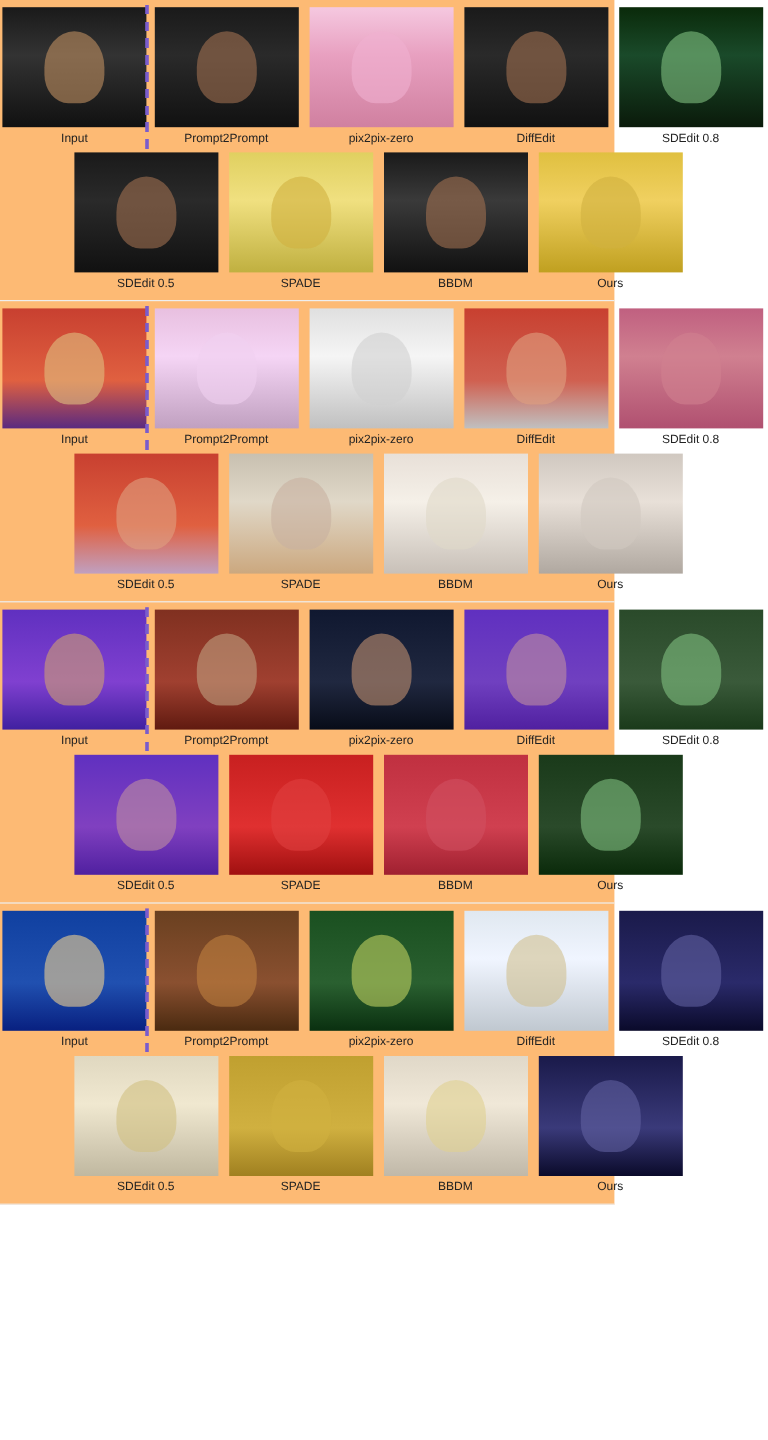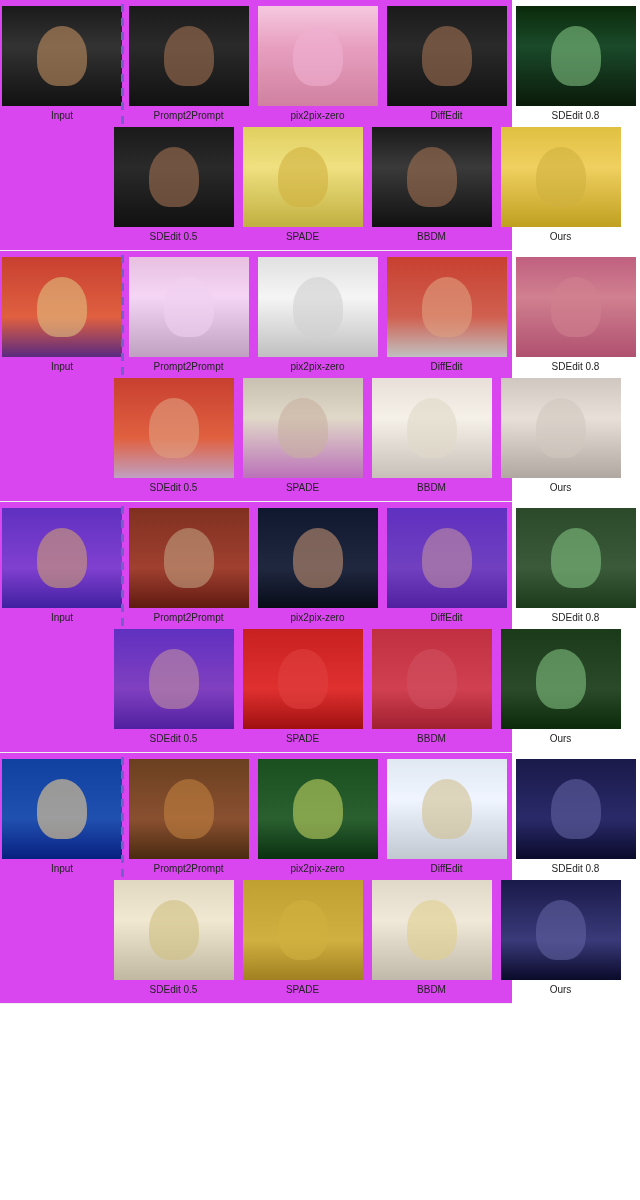--- a/index.html
+++ b/index.html
@@ -5,21 +5,21 @@
     * { margin: 0; padding: 0; box-sizing: border-box; }
     body {
       width: 640px;
       min-height: 1200px;
       background: #fff;
       font-family: Arial, sans-serif;
       font-size: 11px;
     }
     .main-container {
       width: 512px;
-      background: #d946ef;
+      background: #fdba74;
     }
     .section {
       display: flex;
       flex-direction: column;
       border-bottom: 1px solid #eee;
       padding: 4px 0;
     }
     .input-col {
       display: flex;
       flex-direction: column;
@@ -67,21 +67,21 @@
       margin: 2px;
       position: relative;
     }
     .section-top-row {
       display: flex;
       flex-direction: row;
     }
     .section-bottom-row {
       display: flex;
       flex-direction: row;
-      padding-left: 109px;
+      padding-left: 57px;
     }
 
     
     .s1-input { background: linear-gradient(180deg, #1a1a1a 0%, #333 40%, #111 100%); }
     .s1-p2p { background: linear-gradient(180deg, #1a1a1a 0%, #2a2a2a 40%, #111 100%); }
     .s1-pix { background: linear-gradient(180deg, #f5c8e0 0%, #e8a0c0 40%, #d080a0 100%); }
     .s1-diff { background: linear-gradient(180deg, #1a1a1a 0%, #2a2a2a 40%, #111 100%); }
     .s1-sde08 { background: linear-gradient(180deg, #0a2a0a 0%, #1a4a2a 40%, #0a1a0a 100%); }
     .s1-sde05 { background: linear-gradient(180deg, #1a1a1a 0%, #2a2a2a 40%, #111 100%); }
     .s1-spade { background: linear-gradient(180deg, #e0d060 0%, #f0e080 40%, #c0b040 100%); }

